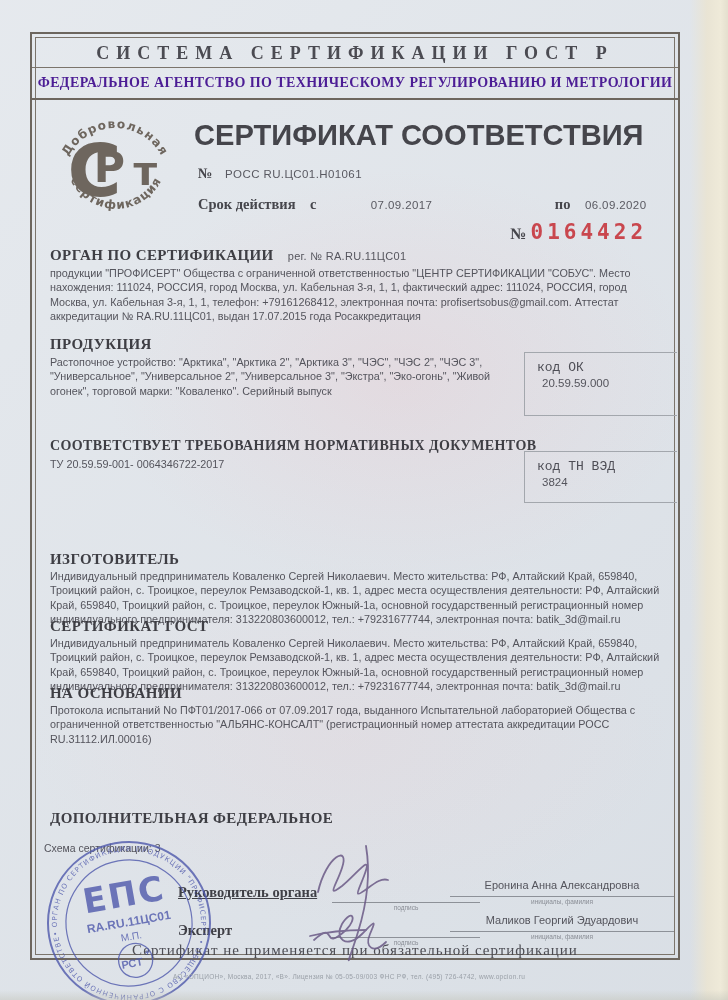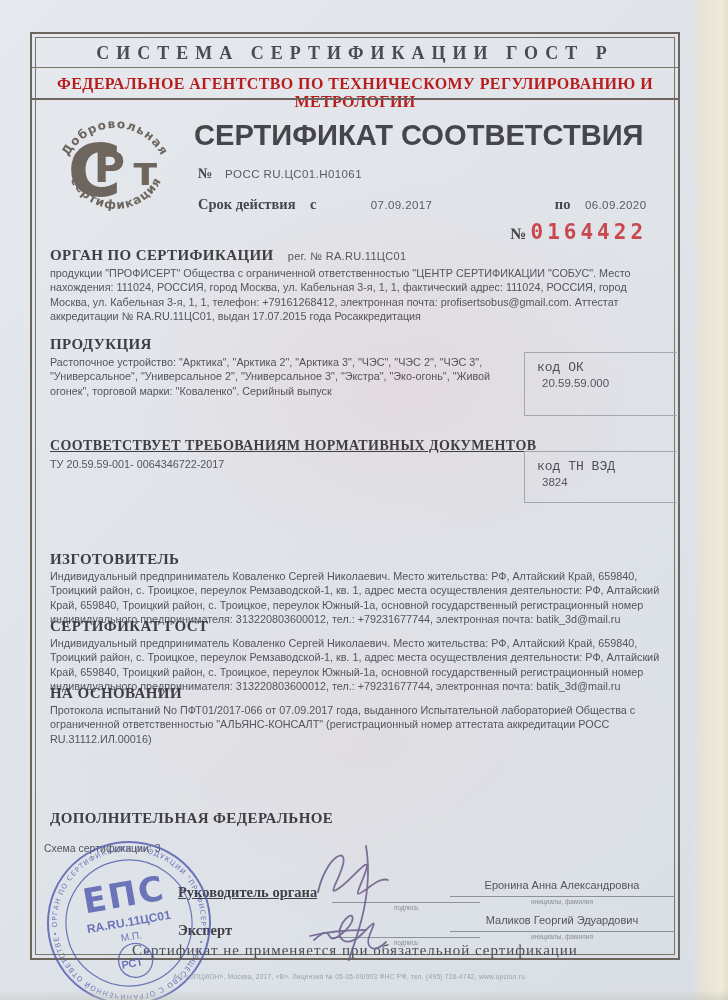--- a/index.html
+++ b/index.html
@@ -21,22 +21,22 @@
            border:2px solid #6d665e; }
   .frame-inner { position:absolute; inset:3px; border:1px solid #7b746b; pointer-events:none; }
 
   .sep { position:absolute; left:0; right:0; border-top:2px solid #6d665e; }
   .sep-thin { position:absolute; left:0; right:0; border-top:1px solid #7b746b; }
 
   .hdr1 { position:absolute; top:9px; left:0; right:0; text-align:center;
           font-family:"Liberation Serif", serif; font-weight:bold; font-size:18px;
           letter-spacing:7px; color:#4b4b52; }
   .hdr2 { position:absolute; top:41px; left:0; right:0; text-align:center;
-          font-family:"Liberation Serif", serif; font-weight:bold; font-size:16px;
-          letter-spacing:.4px; color:#b91c1c; }
+          font-family:"Liberation Serif", serif; font-weight:bold; font-size:14px;
+          letter-spacing:.4px; color:#4c1d95; }
 
   .doc-title { position:absolute; left:162px; top:84px; font-weight:bold; font-size:30px;
           color:#45454b; letter-spacing:0; transform:scaleX(.97); transform-origin:left; }
 
   .cert-no-row { position:absolute; left:166px; top:130px; }
   .cert-valid-row { position:absolute; left:166px; top:161px; }
   .lbl-serif { font-family:"Liberation Serif", serif; font-weight:bold; font-size:14.5px; color:#46464c; }
   .val-sans { font-size:11.5px; color:#595961; letter-spacing:.4px; }
   .blank-no { position:absolute; left:478px; top:186px; }
   .blank-no .num { font-family:"DejaVu Sans Mono", monospace; font-size:21px;
@@ -110,21 +110,21 @@
     </div>
     <div class="sec-p" style="left:18px; top:232px; width:616px;">продукции "ПРОФИСЕРТ" Общества с ограниченной ответственностью "ЦЕНТР СЕРТИФИКАЦИИ "СОБУС". Место нахождения: 111024, РОССИЯ, город Москва, ул. Кабельная 3-я, 1, 1, фактический адрес: 111024, РОССИЯ, город Москва, ул. Кабельная 3-я, 1, 1, телефон: +79161268412, электронная почта: profisertsobus@gmail.com. Аттестат аккредитации № RA.RU.11ЦС01, выдан 17.07.2015 года Росаккредитация</div>
 
     <div class="sec-h" style="left:18px; top:302px;">ПРОДУКЦИЯ</div>
     <div class="sec-p" style="left:18px; top:321px; width:472px;">Растопочное устройство: "Арктика", "Арктика 2", "Арктика 3", "ЧЭС", "ЧЭС 2", "ЧЭС 3", "Универсальное", "Универсальное 2", "Универсальное 3", "Экстра", "Эко-огонь", "Живой огонек", торговой марки: "Коваленко". Серийный выпуск</div>
     <div class="code-box" style="top:318px; height:64px;">
       <div class="code-label">код ОК</div>
       <div class="code-value">20.59.59.000</div>
     </div>
 
-    <div class="sec-h" style="left:18px; top:404px; font-size:14px;text-decoration:underline;">СООТВЕТСТВУЕТ ТРЕБОВАНИЯМ НОРМАТИВНЫХ ДОКУМЕНТОВ</div>
+    <div class="sec-h" style="left:18px; top:404px; font-size:14px;">СООТВЕТСТВУЕТ ТРЕБОВАНИЯМ НОРМАТИВНЫХ ДОКУМЕНТОВ</div>
     <div class="sec-p" style="left:18px; top:423px; width:430px;">ТУ 20.59.59-001- 0064346722-2017</div>
     <div class="code-box" style="top:417px; height:52px;">
       <div class="code-label">код ТН ВЭД</div>
       <div class="code-value">3824</div>
     </div>
 
     <div class="sec-h" style="left:18px; top:517px;">ИЗГОТОВИТЕЛЬ</div>
     <div class="sec-p" style="left:18px; top:535px; width:616px;">Индивидуальный предприниматель Коваленко Сергей Николаевич. Место жительства: РФ, Алтайский Край, 659840, Троицкий район, с. Троицкое, переулок Ремзаводской-1, кв. 1, адрес места осуществления деятельности: РФ, Алтайский Край, 659840, Троицкий район, с. Троицкое, переулок Южный-1а, основной государственный регистрационный номер индивидуального предпринимателя: 313220803600012, тел.: +79231677744, электронная почта: batik_3d@mail.ru</div>
 
     <div class="sec-h" style="left:18px; top:584px;">СЕРТИФИКАТ ГОСТ</div>

